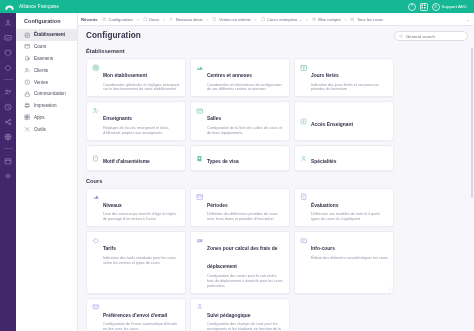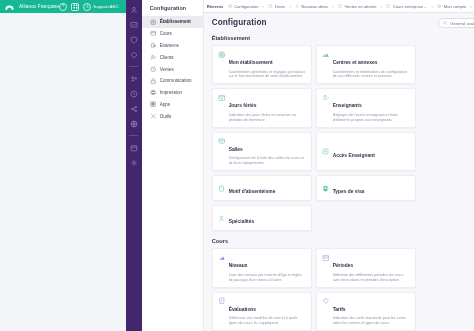--- a/index.html
+++ b/index.html
@@ -2,21 +2,21 @@
 <html><head>
 <meta charset="utf-8">
 <style>
   * { box-sizing: border-box; margin: 0; padding: 0; }
   html, body {
     width: 474px; height: 331px;
     font-family: "Liberation Sans", sans-serif;
     background: #f4f5f9;
     overflow: hidden;
   }
-  .app { position: relative; width: 474px; height: 331px; display: flex; }
+  .app { position: relative; width: 474px; height: 331px; display: flex; flex-direction: column; }
 
   
   .topbar {
     height: 13px; background: #15b794; flex: 0 0 13px;
     display: flex; align-items: center; padding: 0 4px; color: #fff;
   }
   .brand-logo {
     width: 11px; height: 11px; border-radius: 2px; background: #15b794;
     display: flex; align-items: center; justify-content: center; margin-right: 4px;
   }

